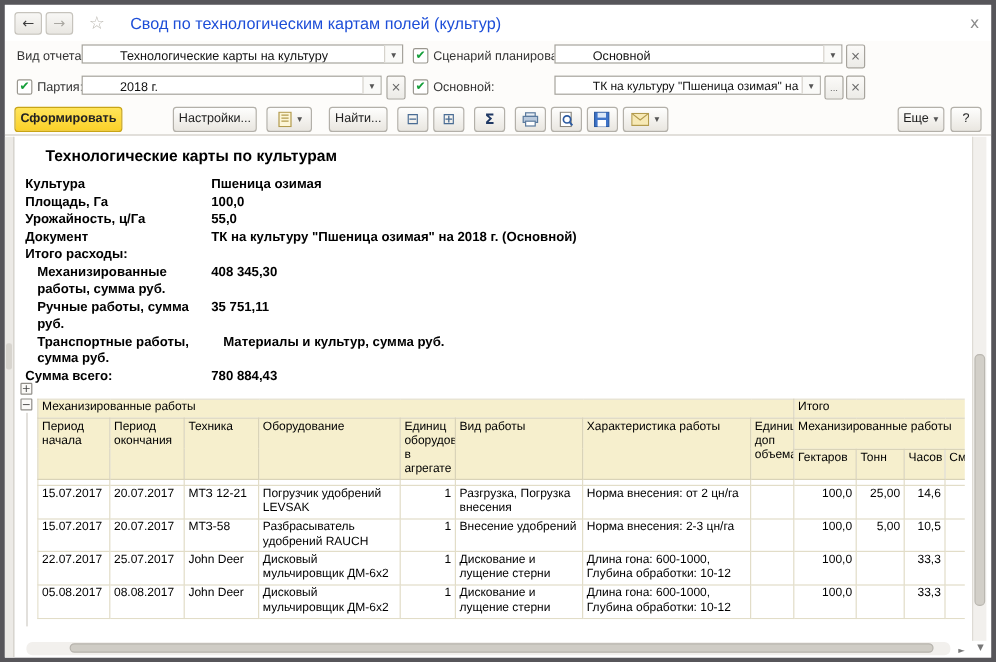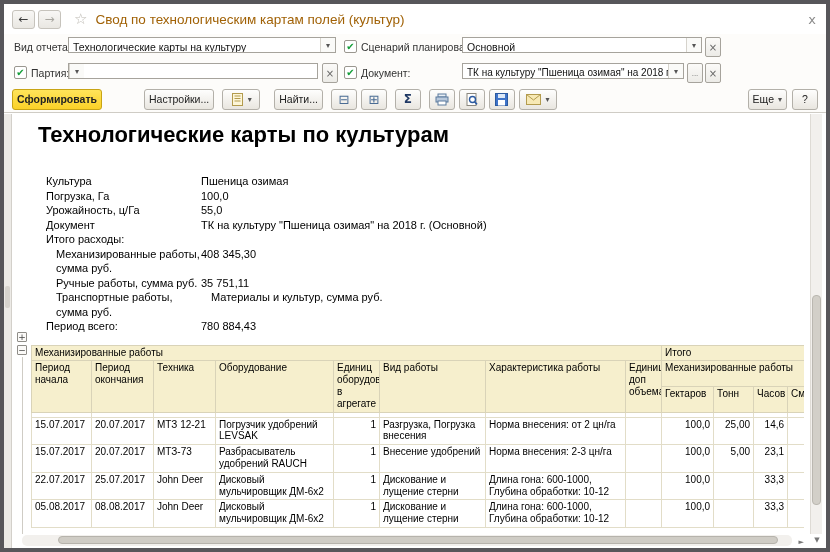--- a/index.html
+++ b/index.html
@@ -7,29 +7,29 @@
   body { font-family:"Liberation Sans", sans-serif; background:#888; }
   .frame { width:830px; height:552px; border:4px solid #57565a; background:#fff; position:relative; overflow:hidden; }
   .icon { font-family:"DejaVu Sans", sans-serif; }
 
   
   .titlebar { height:30px; display:flex; align-items:center; padding-left:8px; background:#fff; }
   .navbtn { width:23px; height:19px; border:1px solid #c6c3bc; border-radius:3px; background:linear-gradient(#f8f7f5,#e9e7e2);
             display:inline-flex; align-items:center; justify-content:center; font-size:12px; color:#3d3d3d; margin-right:3px; }
   .navbtn.disabled { color:#a9a7a1; }
   .star { font-size:15px; color:#bdbab3; margin:0 8px 0 10px; }
-  .wtitle { font-size:13.5px; color:#a16207; }
+  .wtitle { font-size:13.5px; color:#1d4ed8;margin-left:13px; }
   .closex { margin-left:auto; margin-right:10px; color:#8b8b8b; font-size:13px; cursor:default; }
 
   
   .frow { position:relative; height:26px; background:#fdfcfa; }
   .frow .lbl { position:absolute; top:7px; font-size:10.5px; color:#333; white-space:nowrap; }
   .chk { position:absolute; top:6px; width:13px; height:13px; border:1px solid #9a978f; border-radius:2px; background:#fff;
          display:flex; align-items:center; justify-content:center; font-size:10px; color:#149e39; font-weight:bold; }
-  .combo { position:absolute; top:3px; height:16px; border:1px solid #a6a39c; background:#fff; display:flex; align-items:stretch; font-size:10.5px; }
+  .combo { position:absolute; top:3px; height:16px; border:1px solid #a6a39c; background:#fff; display:flex; align-items:stretch; font-size:10.5px;padding-left:27px; }
   .combo .val { flex:1; padding:2.5px 4px 0; white-space:nowrap; overflow:hidden; color:#111; }
   .combo .dd { width:15px; display:flex; align-items:center; justify-content:center; color:#555; font-size:8px; border-left:1px solid #d6d3cc; background:#fafaf8; }
   .mini { position:absolute; top:3px; width:16px; height:20px; border:1px solid #a6a39c; border-radius:2px; background:linear-gradient(#fbfaf8,#ecebe7);
           display:flex; align-items:center; justify-content:center; font-size:10px; color:#666; }
 
   
   .toolbar { height:27px; display:flex; align-items:center; padding-left:8px; background:#fdfcfa; border-bottom:1px solid #cfccc5; }
   .btn { display:inline-flex; align-items:center; justify-content:center; height:21px; padding:0 4px; border:1px solid #b3b0a9;
          border-radius:3px; background:linear-gradient(#fefefd,#e9e6e0); font-size:10.5px; color:#222; white-space:nowrap; }
   .btn.primary { background:linear-gradient(#ffe45a,#fbd128); border-color:#c8a415; font-weight:bold; margin-right:42px; }
@@ -37,22 +37,22 @@
   .sig { font-weight:bold; color:#1f3864; font-size:12px; }
   .grp { color:#4a6c94; font-size:13px; line-height:1; }
   .dda { font-size:8px; color:#555; margin-left:4px; }
   .spacer8 { width:8px; } .spacer4 { width:4px; } .spacer14 { width:14px; }
 
   
   .report { position:absolute; top:110px; left:0; right:0; bottom:0; background:#fff; }
   .splitter { position:absolute; left:0; top:0; bottom:0; width:8px; background:#eceae6; border-right:1px solid #d3d0ca; }
   .splitter .grip { position:absolute; left:1px; top:172px; width:5px; height:22px; background:#d7d4ce; border-radius:2px; }
   .rcontent { position:absolute; left:10px; top:4px; right:22px; bottom:14px; overflow:hidden; }
-  .rtitle { margin:4px 0 26px 24px; font-size:22px; font-weight:bold; color:#000; }
-  .info { margin-left:32px; display:grid; grid-template-columns:155px auto; font-size:11px; font-weight:normal; line-height:1.32; color:#000; }
+  .rtitle { margin:4px 0 10px 24px; font-size:13px; font-weight:bold; color:#000; }
+  .info { margin-left:7px; display:grid; grid-template-columns:155px auto; font-size:11px; font-weight:bold; line-height:1.32; color:#000; }
   .info .indent { padding-left:10px; }
   .tblwrap { position:relative; margin-left:17px; margin-top:11px; }
   .gbtn { position:absolute; width:10px; height:10px; border:1px solid #8f8d88; background:#fbfaf8; color:#444;
           font-size:9px; line-height:8px; text-align:center; left:-14px; border-radius:1px; }
   .gline { position:absolute; left:-9px; top:12px; bottom:-6px; border-left:1px solid #cfccc5; }
   .tclip { width:780px; overflow:hidden; }
   table.rpt { border-collapse:collapse; table-layout:fixed; width:786px; font-size:10px; line-height:1.18; color:#000; }
   table.rpt th { background:#f6efcd; border:1px solid #d9d3b8; font-weight:normal; text-align:left; vertical-align:top; padding:1px 3px 2px; overflow:hidden; }
   table.rpt td { background:#fff; border:1px solid #e2ddc8; vertical-align:top; padding:1px 3px 2px; overflow:hidden; }
   table.rpt .num { text-align:right; }
@@ -101,29 +101,30 @@
         <span class="icon">×</span>
       </span>
   </div>
 
   <div class="frow">
     <span class="chk" style="left:10px">
         <span class="icon">✔</span>
       </span>
     <span class="lbl" style="left:27px">Партия:</span>
     <div class="combo" style="left:64px;width:250px">
+      <span class="val">2018 г.</span>
       <span class="dd icon">▾</span>
     </div>
     <span class="mini" style="left:318px">
         <span class="icon">×</span>
       </span>
     <span class="chk" style="left:340px">
         <span class="icon">✔</span>
       </span>
-    <span class="lbl" style="left:357px">Документ:</span>
+    <span class="lbl" style="left:357px">Основной:</span>
     <div class="combo" style="left:458px;width:222px;font-size:10px">
       <span class="val">ТК на культуру "Пшеница озимая" на 2018 г. (Основной)</span>
       <span class="dd icon">▾</span>
     </div>
     <span class="mini" style="left:683px;font-size:8px">
         <span>...</span>
       </span>
     <span class="mini" style="left:701px">
         <span class="icon">×</span>
       </span>
@@ -199,35 +200,35 @@
   <div class="report">
     <div class="splitter">
         <div class="grip"></div>
       </div>
 
     <div class="rcontent">
       <div class="rtitle">Технологические карты по культурам</div>
       <div class="info">
           <div class="info-label">Культура</div>
           <div>Пшеница озимая</div>
-          <div class="info-label">Погрузка, Га</div>
+          <div class="info-label">Площадь, Га</div>
           <div>100,0</div>
           <div class="info-label">Урожайность, ц/Га</div>
           <div>55,0</div>
           <div class="info-label">Документ</div>
           <div>ТК на культуру "Пшеница озимая" на 2018 г. (Основной)</div>
           <div class="info-label">Итого расходы:</div>
           <div></div>
           <div class="info-label indent">Механизированные работы, сумма руб.</div>
           <div>408 345,30</div>
           <div class="info-label indent">Ручные работы, сумма руб.</div>
           <div>35 751,11</div>
           <div class="info-label indent">Транспортные работы, сумма руб.</div>
           <div class="info-label indent">Материалы и культур, сумма руб.</div>
-          <div class="info-label">Период всего:</div>
+          <div class="info-label">Сумма всего:</div>
           <div>780 884,43</div>
         </div>
 
       <div class="tblwrap">
         <span class="gbtn" style="top:-13px"><span class="icon">+</span></span>
         <span class="gbtn" style="top:0px"><span class="icon">−</span></span>
         <div class="gline"></div>
         <div class="tclip">
           <table class="rpt">
             <colgroup>
@@ -292,29 +293,29 @@
                   <td>Норма внесения: от 2 цн/га</td>
                   <td></td>
                   <td class="num">100,0</td>
                   <td class="num">25,00</td>
                   <td class="num">14,6</td>
                   <td class="num"></td>
                 </tr>
                 <tr>
                   <td>15.07.2017</td>
                   <td>20.07.2017</td>
-                  <td>МТЗ-73</td>
+                  <td>МТЗ-58</td>
                   <td>Разбрасыватель удобрений RAUCH</td>
                   <td class="num">1</td>
                   <td>Внесение удобрений</td>
                   <td>Норма внесения: 2-3 цн/га</td>
                   <td></td>
                   <td class="num">100,0</td>
                   <td class="num">5,00</td>
-                  <td class="num">23,1</td>
+                  <td class="num">10,5</td>
                   <td class="num"></td>
                 </tr>
                 <tr>
                   <td>22.07.2017</td>
                   <td>25.07.2017</td>
                   <td>John Deer</td>
                   <td>Дисковый мульчировщик ДМ-6х2</td>
                   <td class="num">1</td>
                   <td>Дискование и лущение стерни</td>
                   <td>Длина гона: 600-1000, Глубина обработки: 10-12</td>

